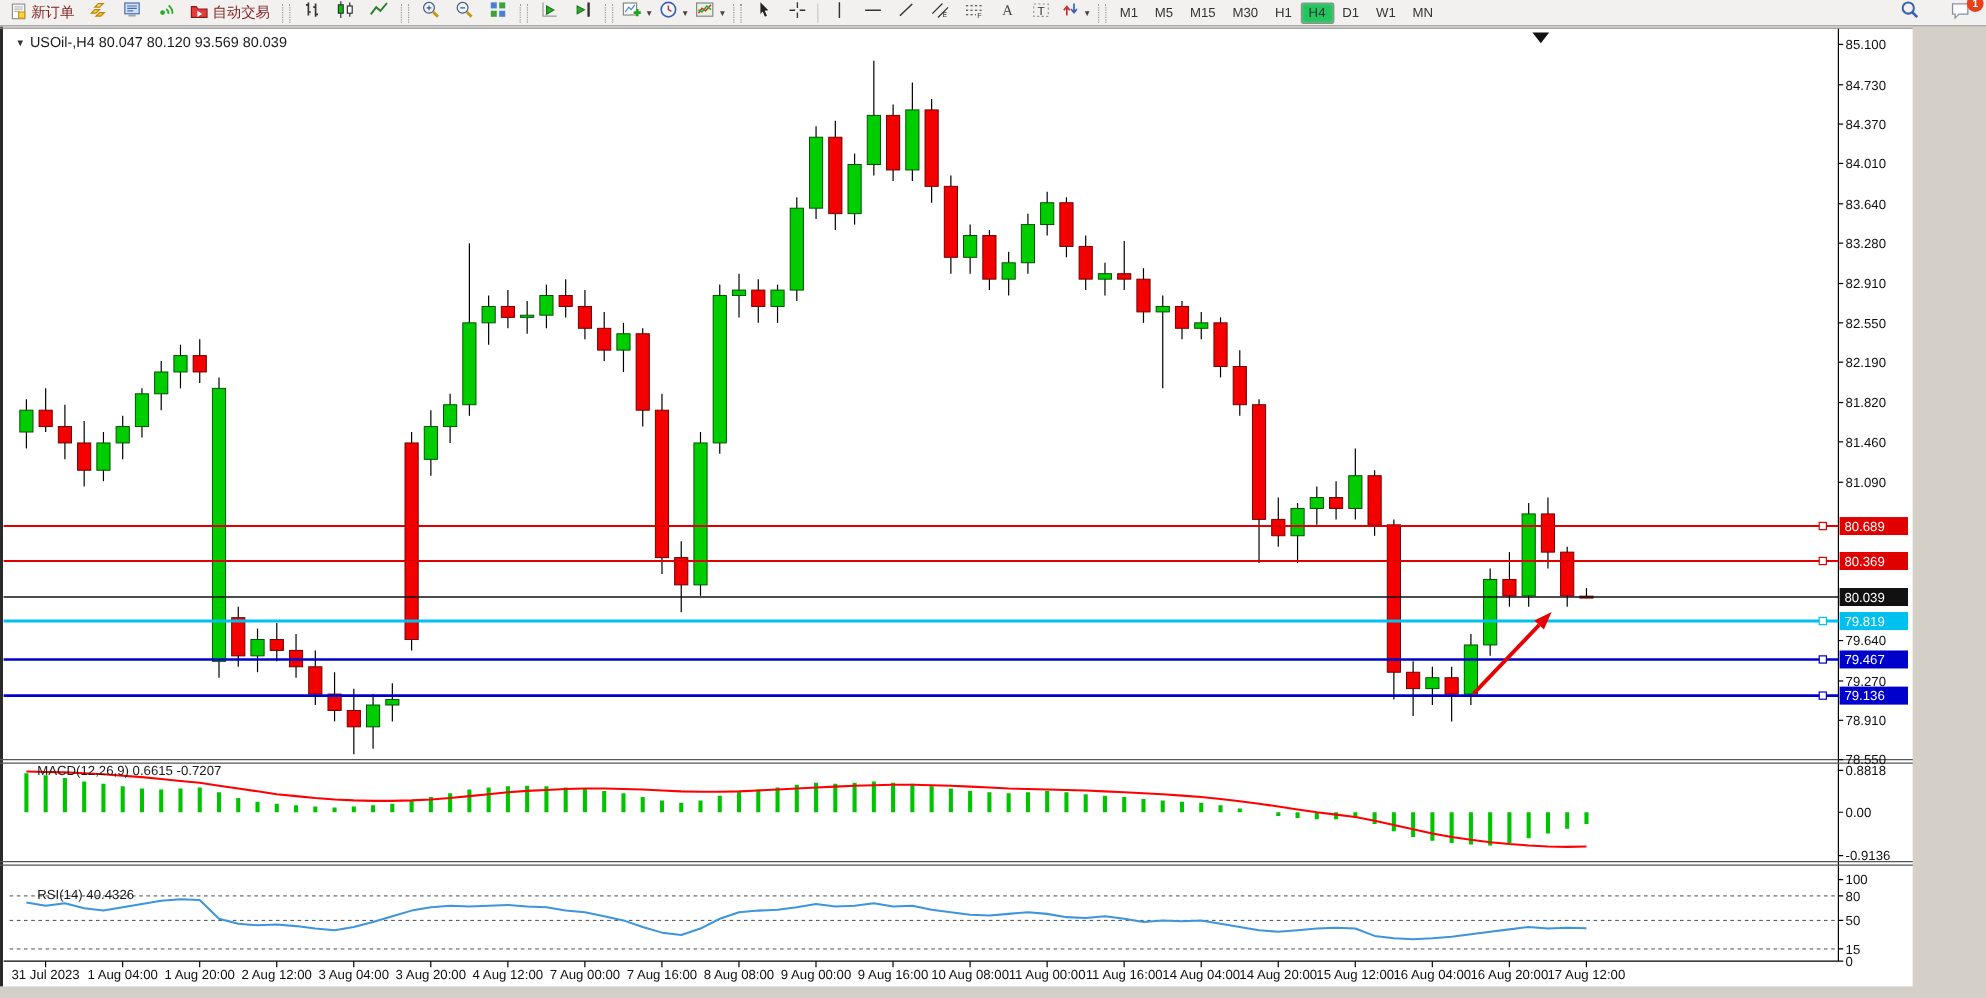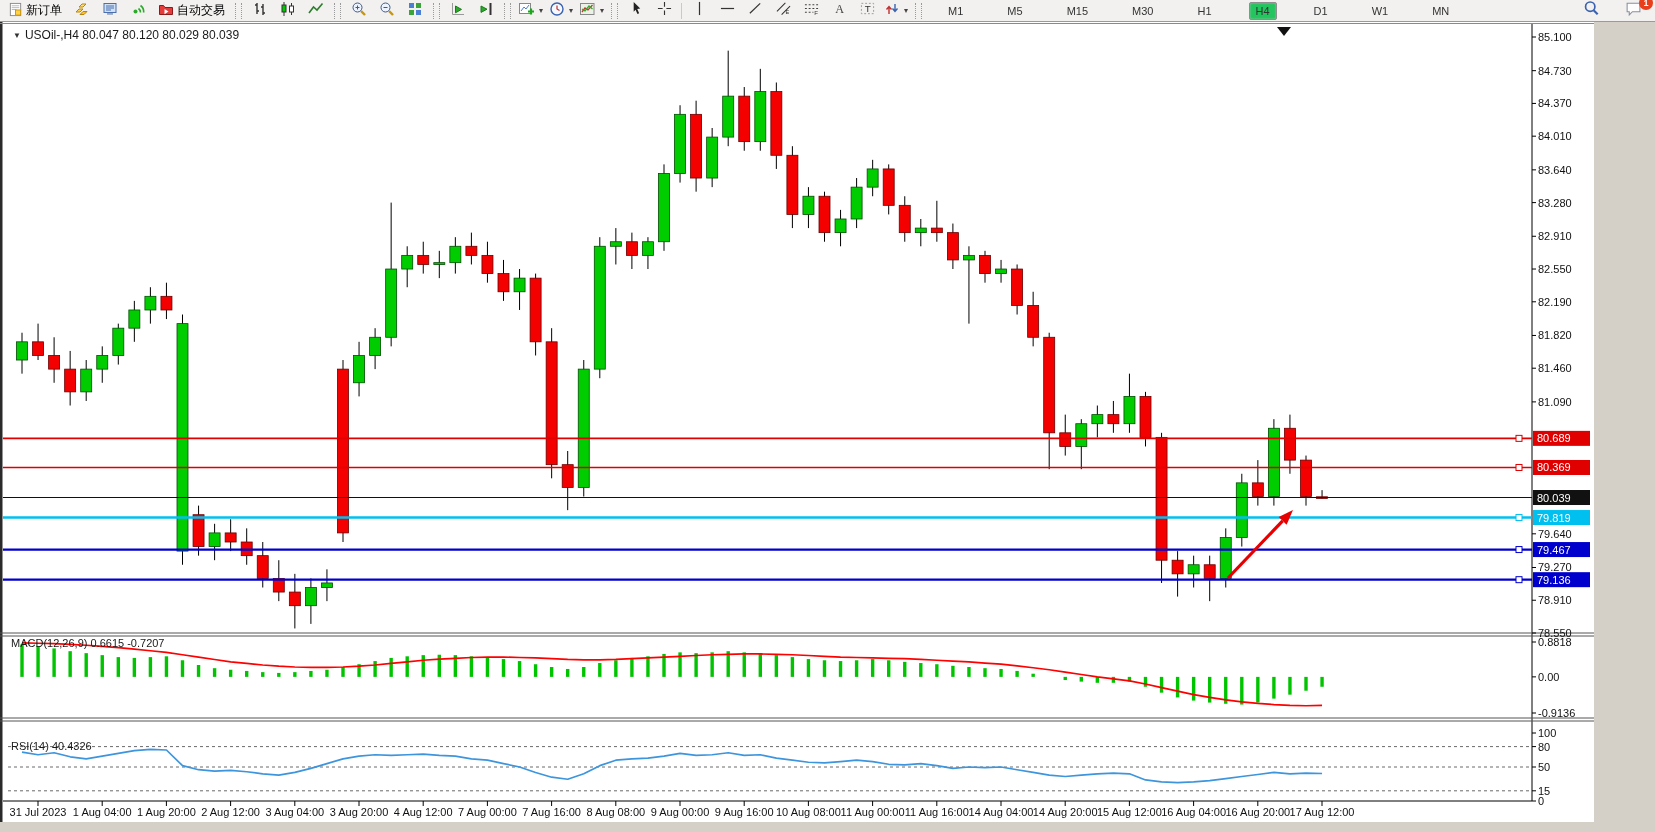--- a/index.html
+++ b/index.html
@@ -2,33 +2,33 @@
 <html><head>
 <meta charset="utf-8">
 <style>
   html,body{margin:0;padding:0;background:#d4d0c8;font-family:"Liberation Sans",sans-serif;}
   .stage{position:relative;width:1655px;height:832px;overflow:hidden;background:#d4d0c8;}
   
   .toolbar{position:absolute;left:0;top:0;width:1655px;height:22px;background:#f2f1ef;
     border-bottom:1px solid #9a9a9a;display:flex;align-items:center;padding:0 2px;box-sizing:border-box;z-index:5;}
   .tbtn{height:20px;min-width:22px;display:flex;align-items:center;justify-content:center;gap:3px;
     padding:0 2px;border:1px solid transparent;border-radius:2px;cursor:default;}
-  .tbtn.txt{padding:0 5px;font-size:12px;color:#000000;}
+  .tbtn.txt{padding:0 5px;font-size:12px;color:#7f1d1d;}
   .grip{width:5px;height:16px;border-left:1px dotted #9a9a9a;border-right:1px dotted #9a9a9a;margin:0 4px;}
   .thinsep{width:1px;height:16px;background:#c9c9c9;margin:0 3px;}
   .caret{font-size:8px;color:#444;margin-left:1px;}
-  .tf{font-size:11px;color:#333;padding:2px 6px;margin:0 15px;border:1px solid transparent;border-radius:2px;}
+  .tf{font-size:11px;color:#333;padding:2px 6px;margin:0 0;border:1px solid transparent;border-radius:2px;}
   .tf.active{border:1px solid #8f8f8f;background:#22c55e;box-shadow:inset 0 0 2px #bbb;}
   .tb-right{margin-left:auto;display:flex;align-items:center;margin-right:6px;}
   .chatwrap{position:relative;}
   .badge{position:absolute;top:-5px;right:-7px;background:#e8401c;color:#fff;font-size:9px;
     width:14px;height:14px;border-radius:50%;display:flex;align-items:center;justify-content:center;font-weight:bold;}
   
   .overlay{position:absolute;z-index:3;font-size:12px;color:#1a1a1a;white-space:nowrap;}
-  .small{font-size:11px;}
+  .small{font-size:11px;margin-left:20px;}
   .arrowglyph{font-size:8px;color:#333;margin-right:4px;vertical-align:1px;}
   svg.chart{position:absolute;left:0;top:0;z-index:1;}
 </style>
 </head>
 <body>
 
 <div class="stage">
 
   <div class="toolbar">
     <div class="tbtn txt">
@@ -674,18 +674,18 @@
       <line x1="1257.8" y1="801" x2="1257.8" y2="806" stroke="#000"></line>
       <text x="1257.8" y="816" font-family="Liberation Sans, sans-serif" font-size="11" fill="#111" text-anchor="middle">16 Aug 20:00</text>
       <line x1="1322" y1="801" x2="1322" y2="806" stroke="#000"></line>
       <text x="1322" y="816" font-family="Liberation Sans, sans-serif" font-size="11" fill="#111" text-anchor="middle">17 Aug 12:00</text>
       <line x1="1228" y1="578" x2="1282.6352813388035" y2="520.8430902917132" stroke="#e80000" stroke-width="3.2"></line>
       <polygon points="1293,510 1278.6594815651752,517.0426934492746 1286.6110811124317,524.6434871341519" fill="#e80000"></polygon>
       <polygon points="1277,27 1291,27 1284,36" fill="#111"></polygon>
     </svg>
 
   <div class="overlay" style="left:13px;top:28px;">
-    <span class="arrowglyph">▼</span><span>USOil-,H4  80.047 80.120 80.029 80.039</span>
+    <span class="arrowglyph">▼</span><span>USOil-,H4  80.047 80.120 93.569 80.039</span>
   </div>
   <div class="overlay small" style="left:11px;top:637px;">MACD(12,26,9) 0.6615 -0.7207</div>
   <div class="overlay small" style="left:11px;top:740px;">RSI(14) 40.4326</div>
 
 </div>
 
 </body></html>

